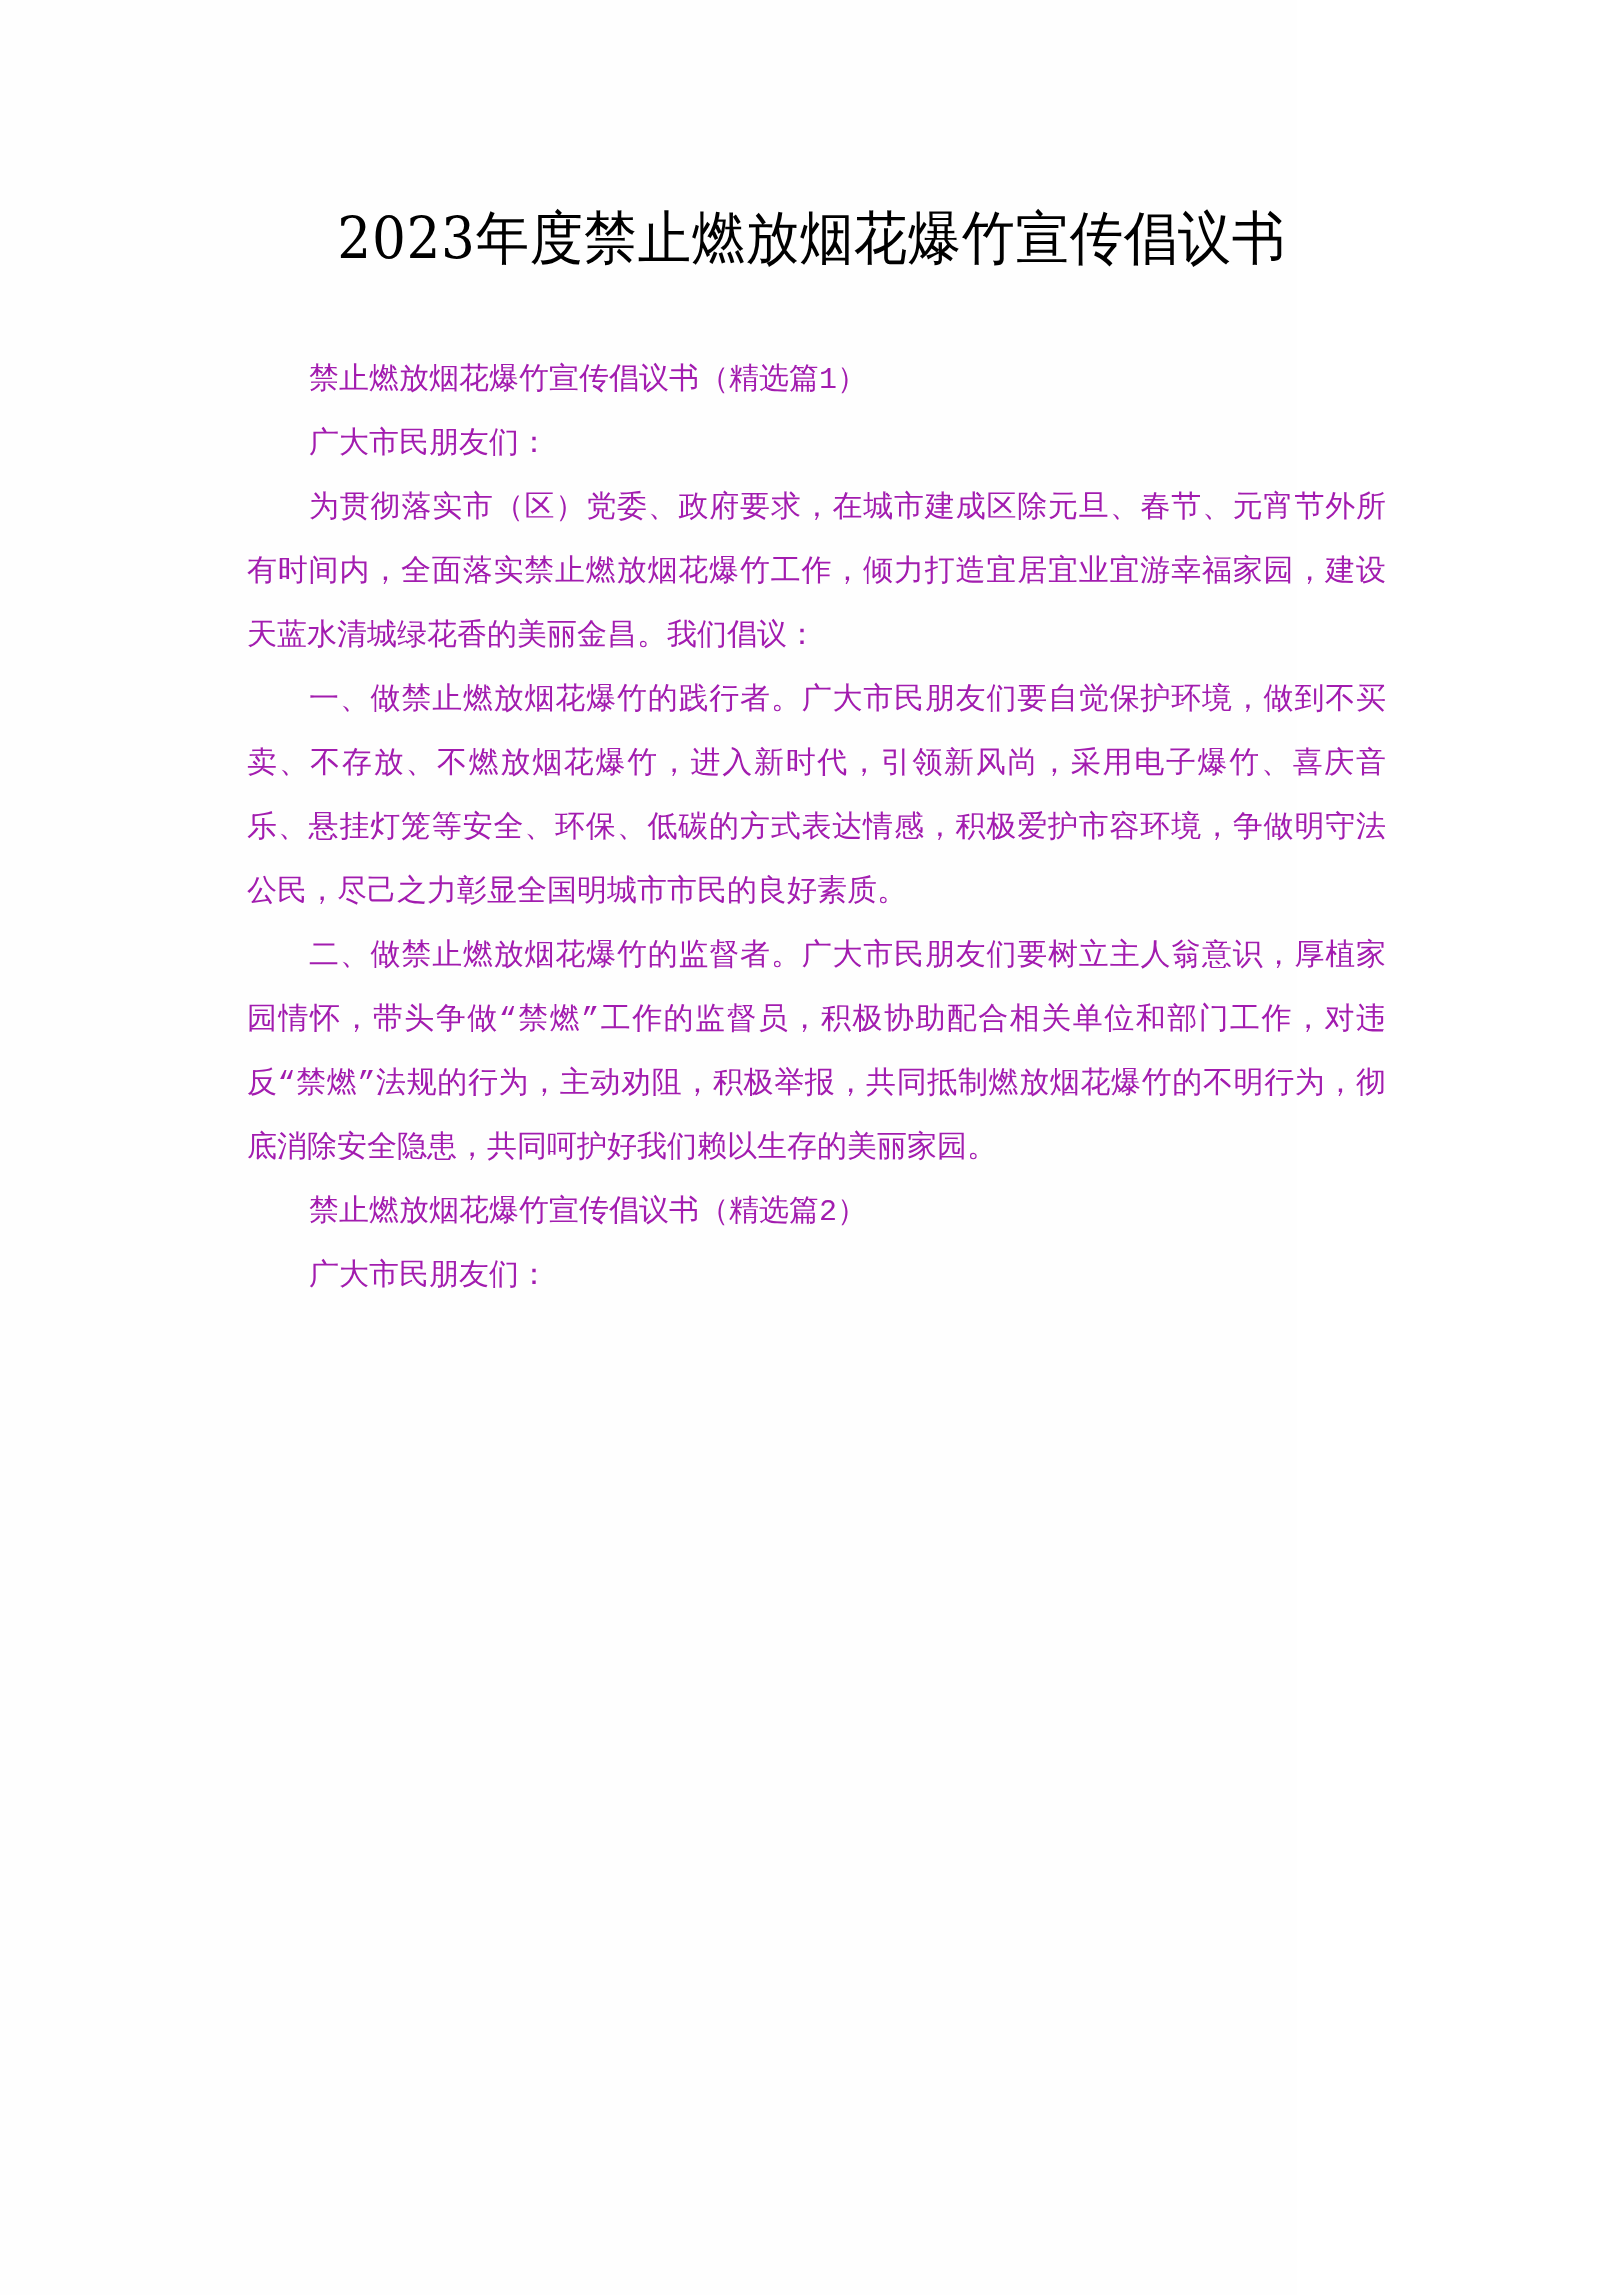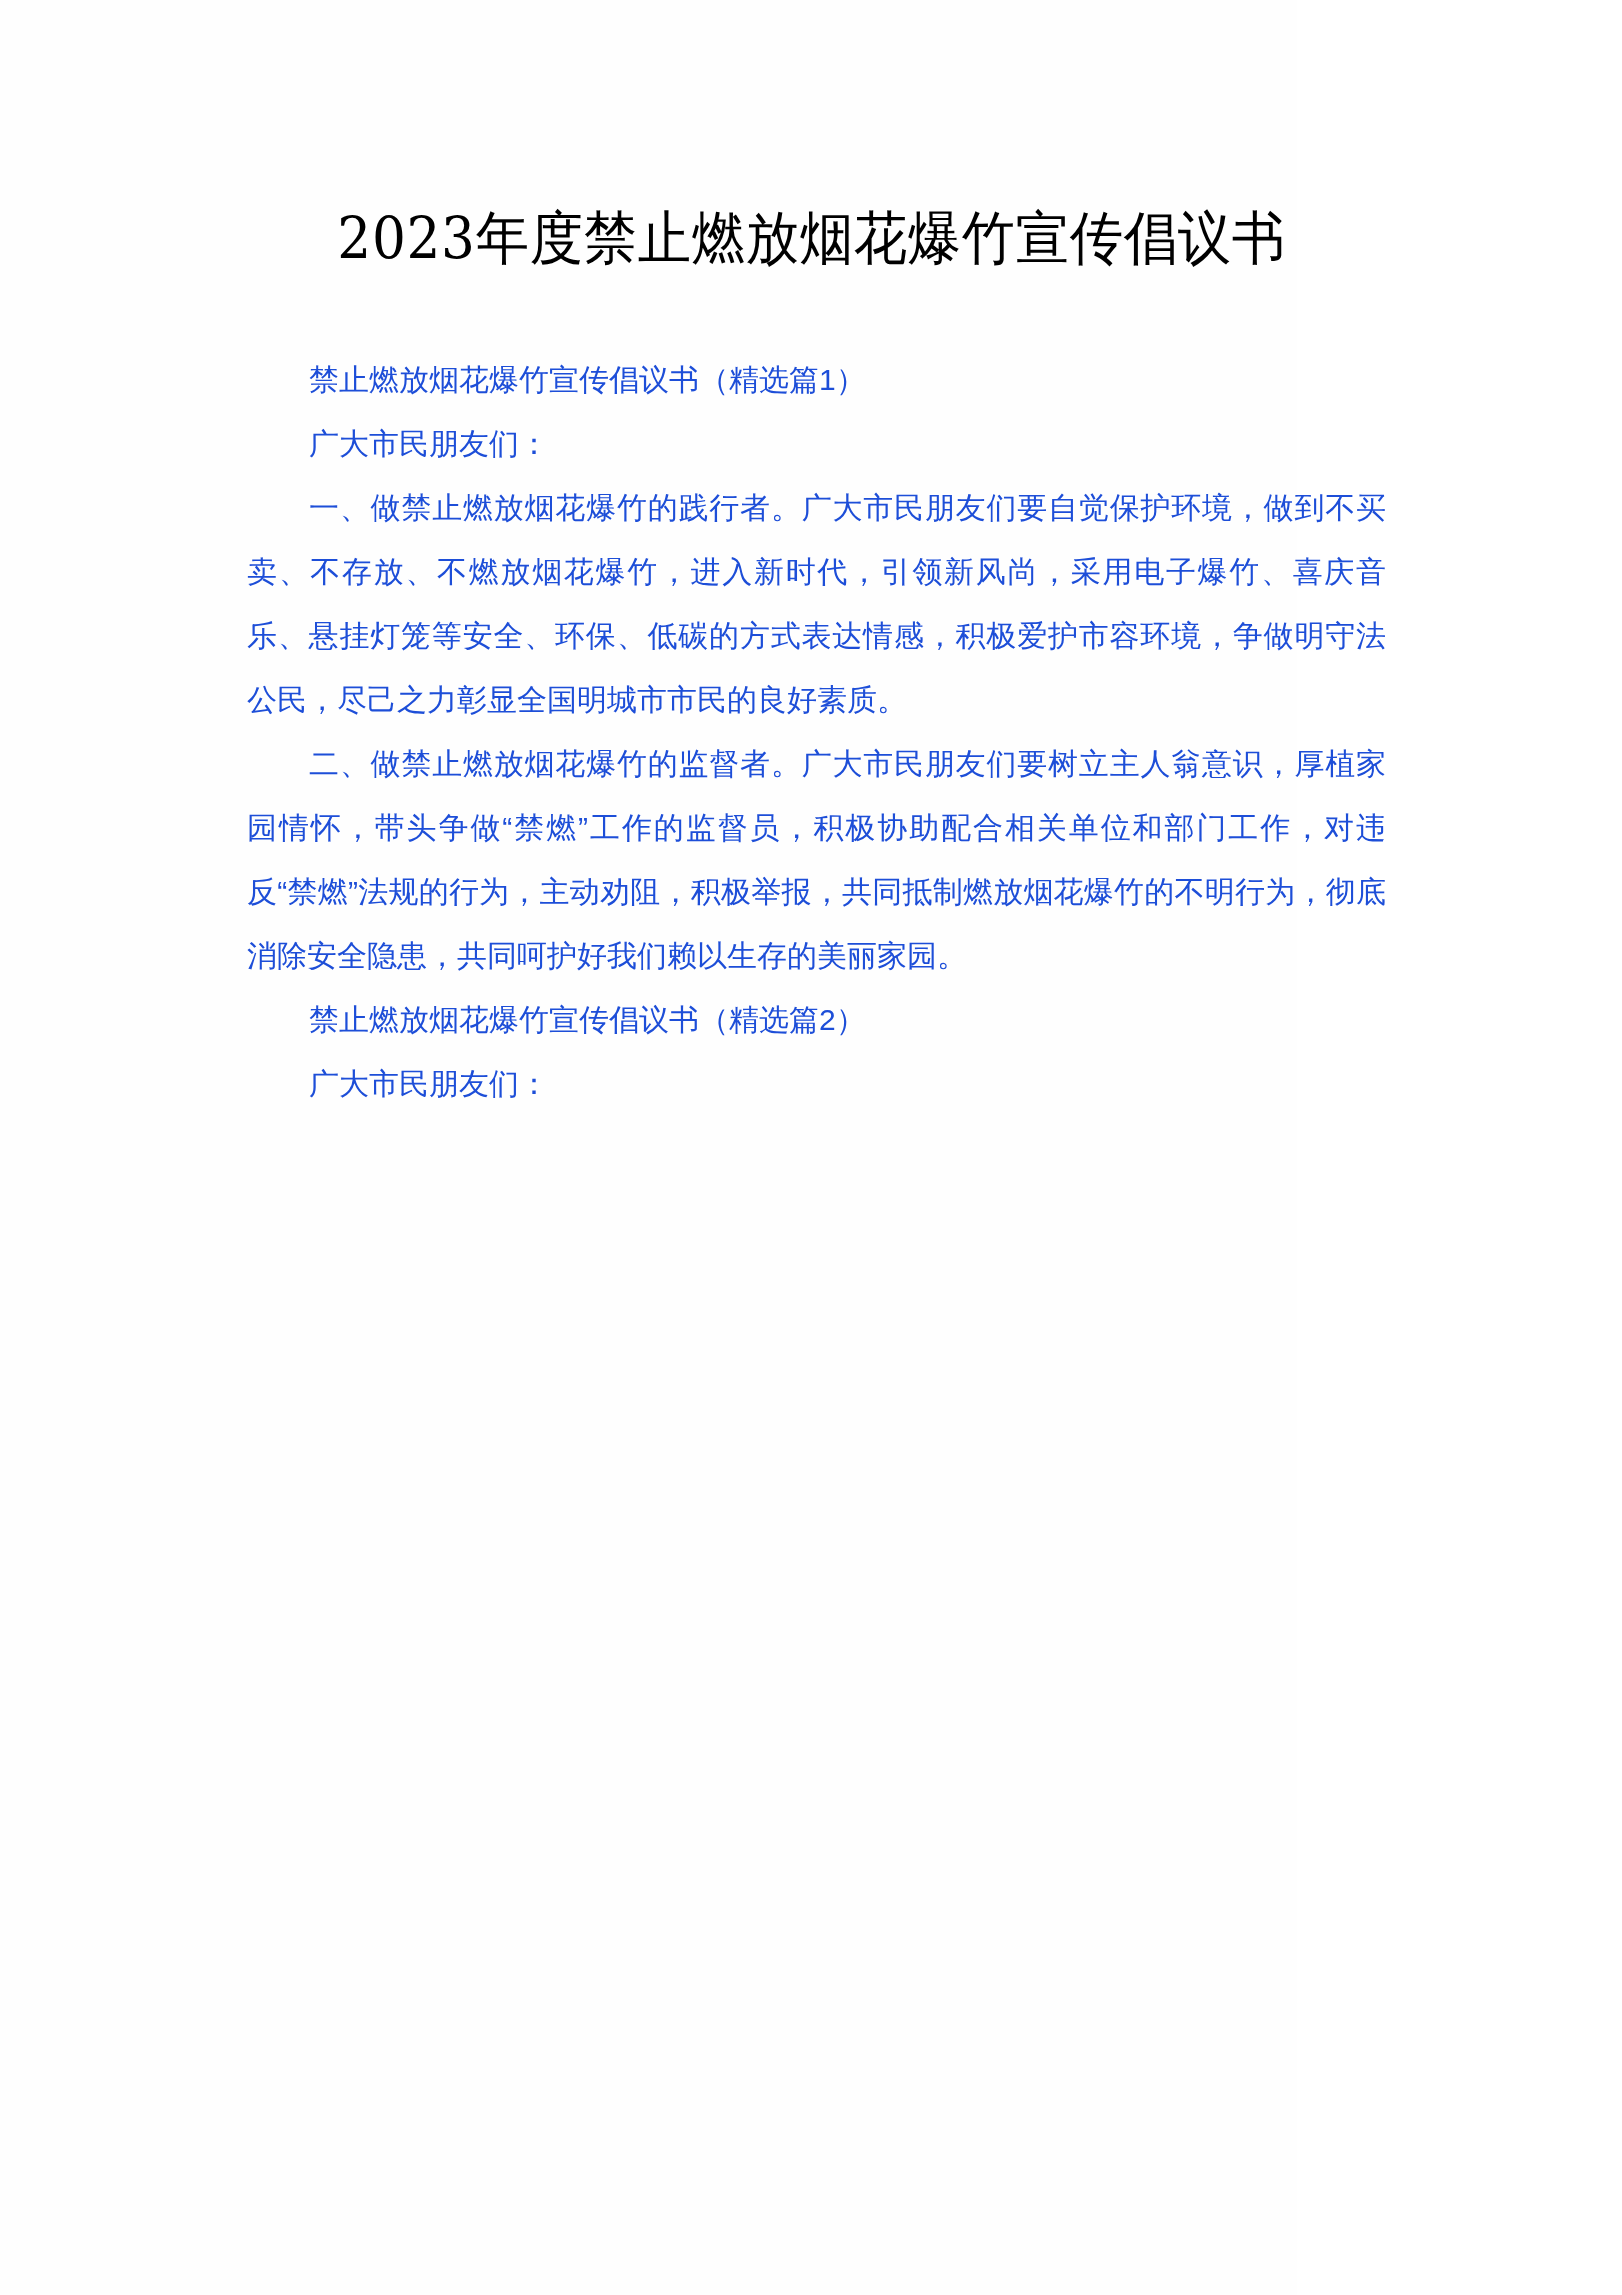--- a/index.html
+++ b/index.html
@@ -8,37 +8,38 @@
     position: absolute; left: 0; top: 0; width: 1297px; height: 2295px; background: #fefefe;
   }
   .title {
     position: absolute; left: 0; top: 196px; width: 1623px; text-align: center;
     font-family: "DejaVu Serif", "Liberation Serif", serif;
     font-size: 58px; line-height: 85px; color: #000; letter-spacing: 0.7px;
     transform: scaleX(0.92);
   }
   .body {
     position: absolute; left: 247px; top: 348px; width: 1139px;
-    font-family: Liberation Sans, sans-serif;
-    font-size: 30px; line-height: 64px; color: #1d4ed8;
+    font-family: Liberation Mono, monospace;
+    font-size: 30px; line-height: 64px; color: #a21caf;
     text-align: justify;
   }
   .body p { margin: 0; text-indent: 62px; text-align: justify; }
   .body p.heading { text-indent: 62px; }
   .body p.greeting { text-indent: 62px; }
 </style>
 </head>
 <body>
 
 <div class="page">
   <h1 class="title" style="margin:0;font-weight:normal;">2023年度禁止燃放烟花爆竹宣传倡议书</h1>
 
   <div class="body">
     <p class="heading">禁止燃放烟花爆竹宣传倡议书（精选篇1）</p>
     <p class="greeting">广大市民朋友们：</p>
+    <p>为贯彻落实市（区）党委、政府要求，在城市建成区除元旦、春节、元宵节外所有时间内，全面落实禁止燃放烟花爆竹工作，倾力打造宜居宜业宜游幸福家园，建设天蓝水清城绿花香的美丽金昌。我们倡议：</p>
     <p>一、做禁止燃放烟花爆竹的践行者。广大市民朋友们要自觉保护环境，做到不买卖、不存放、不燃放烟花爆竹，进入新时代，引领新风尚，采用电子爆竹、喜庆音乐、悬挂灯笼等安全、环保、低碳的方式表达情感，积极爱护市容环境，争做明守法公民，尽己之力彰显全国明城市市民的良好素质。</p>
     <p>二、做禁止燃放烟花爆竹的监督者。广大市民朋友们要树立主人翁意识，厚植家园情怀，带头争做“禁燃”工作的监督员，积极协助配合相关单位和部门工作，对违反“禁燃”法规的行为，主动劝阻，积极举报，共同抵制燃放烟花爆竹的不明行为，彻底消除安全隐患，共同呵护好我们赖以生存的美丽家园。</p>
 
     <p class="heading">禁止燃放烟花爆竹宣传倡议书（精选篇2）</p>
     <p class="greeting">广大市民朋友们：</p>
   </div>
 </div>
 
 
 </body></html>

